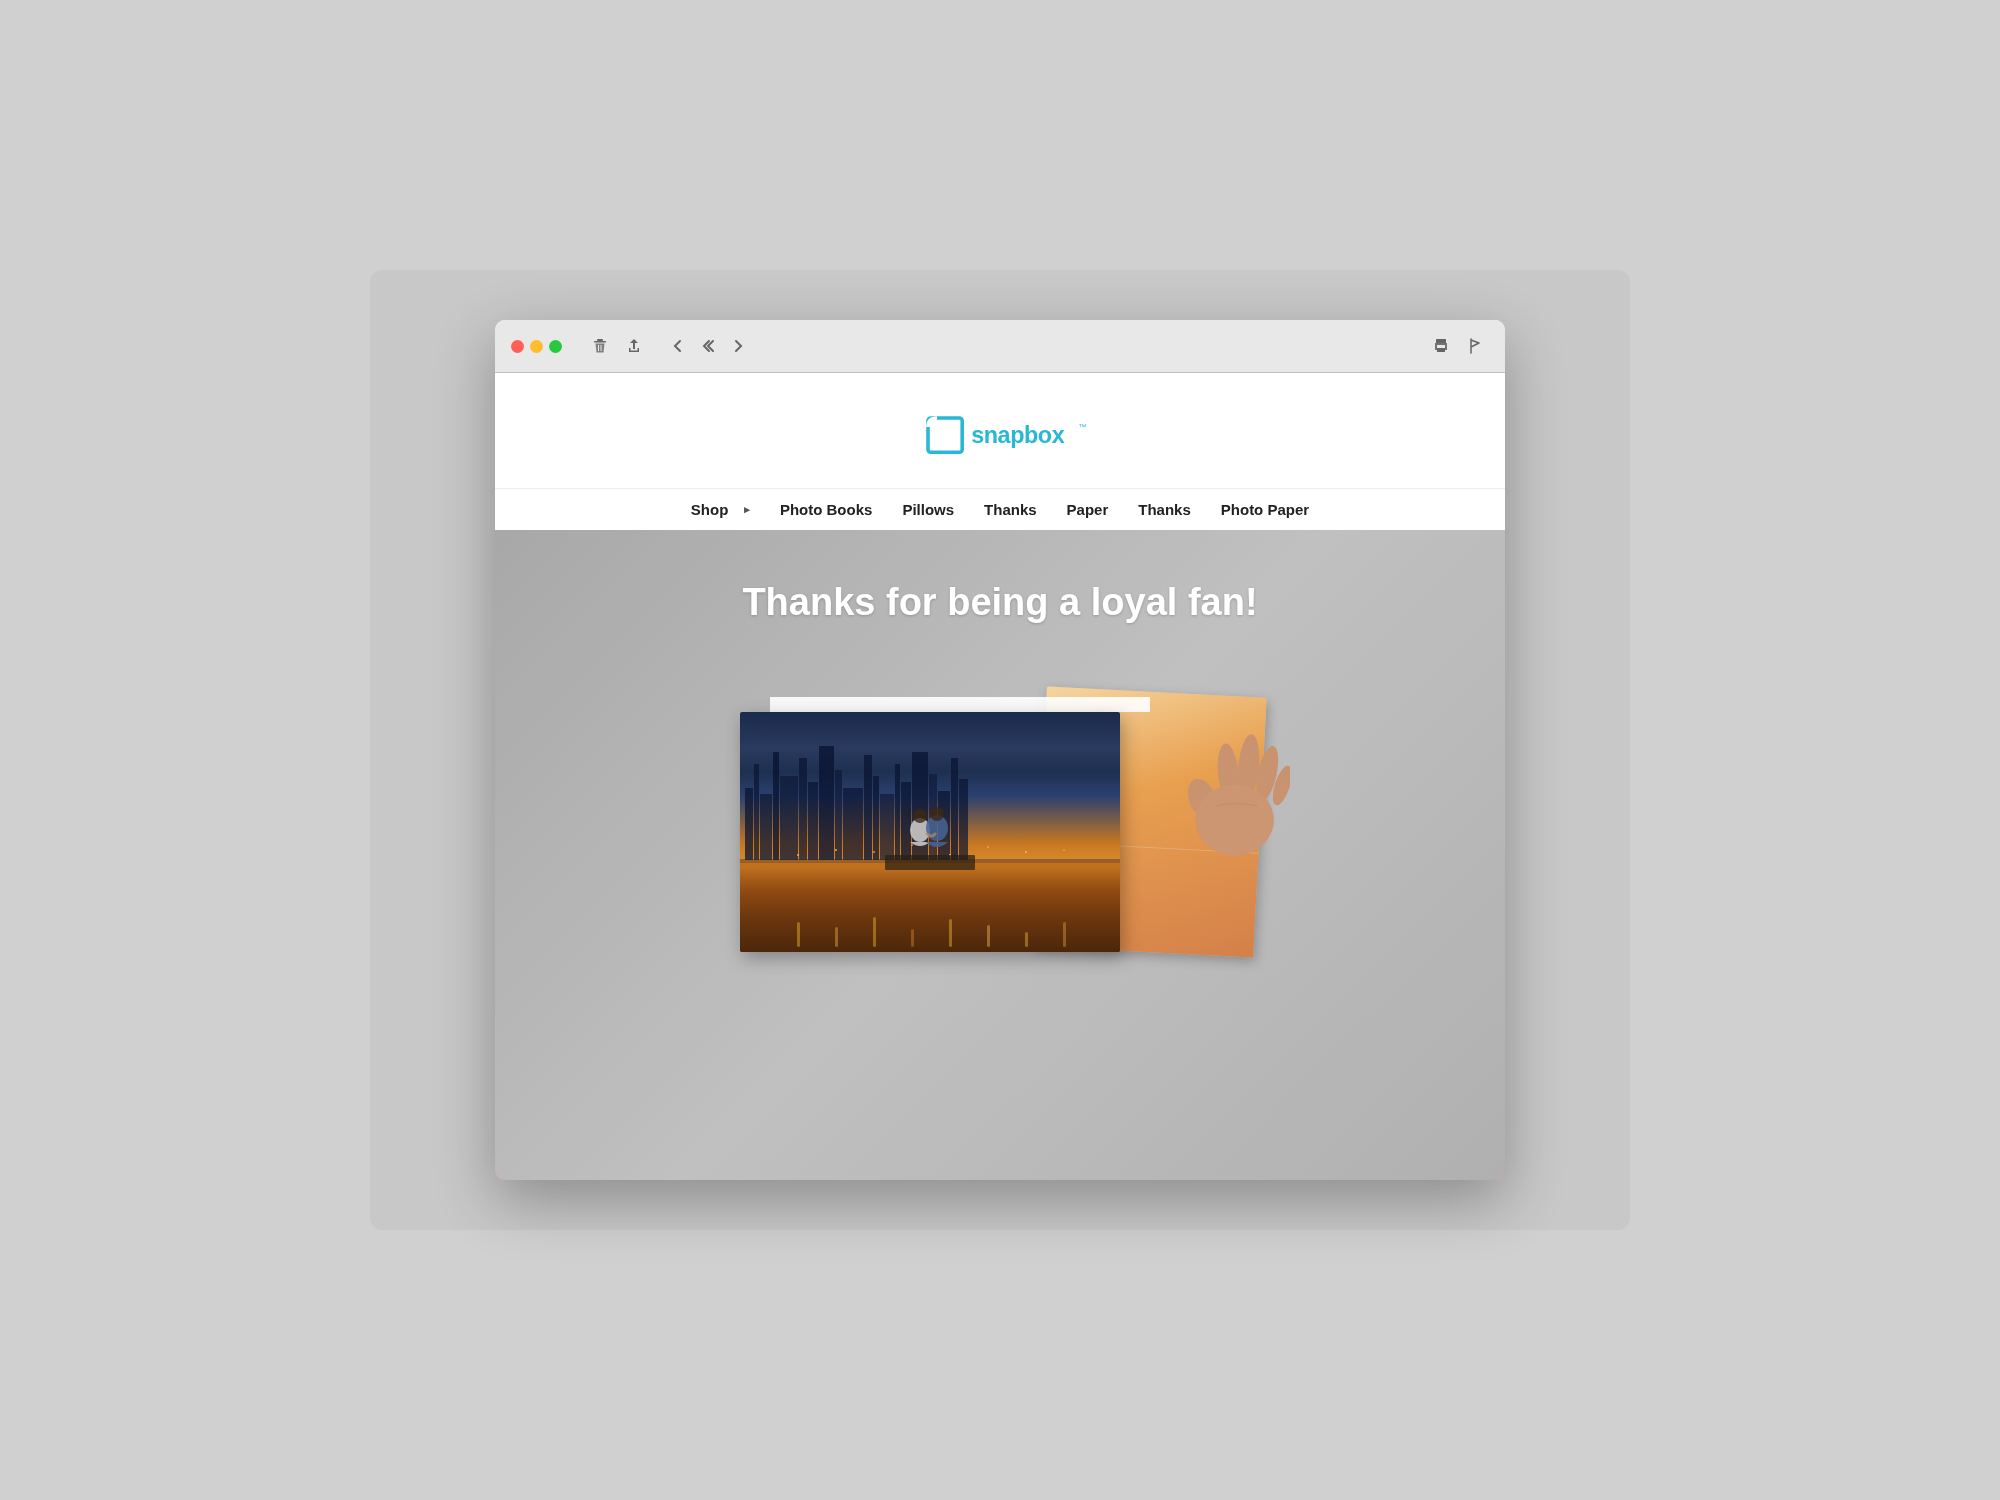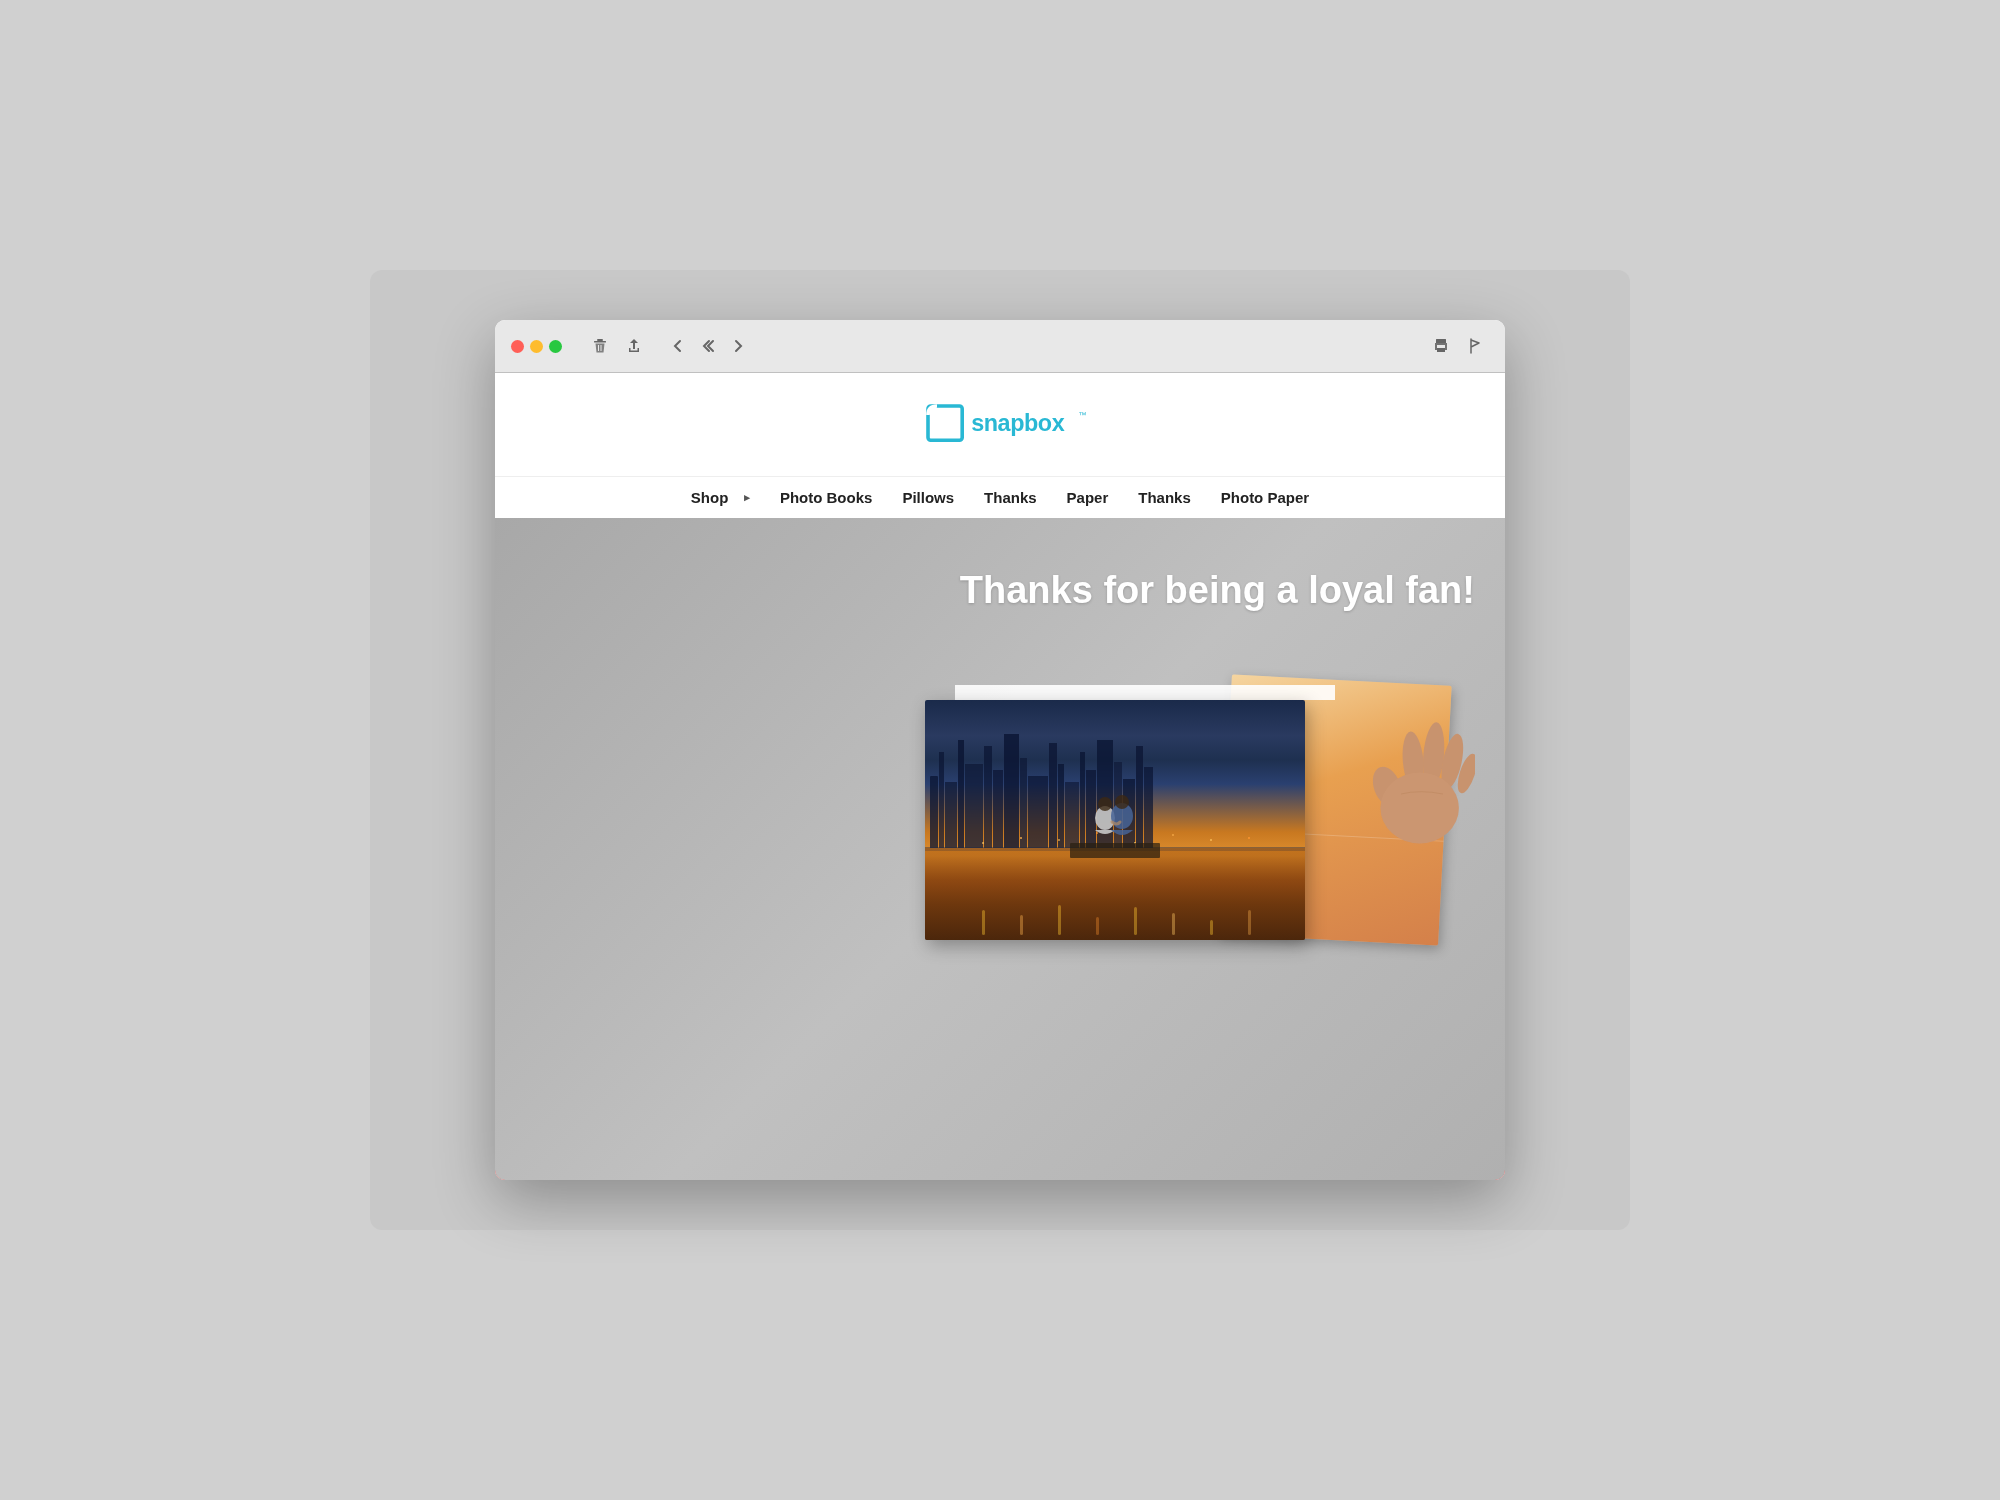--- a/index.html
+++ b/index.html
@@ -107,20 +107,21 @@
       flex-direction: column;
     }
 
     
     .site-header {
       padding: 24px 0 0 0;
       display: flex;
       flex-direction: column;
       align-items: center;
       background: #fff;
+      margin-top: 12px;
     }
 
     .logo-container {
       margin-bottom: 20px;
     }
 
     .logo-svg {
       width: 180px;
       height: 55px;
     }
@@ -153,21 +154,21 @@
     }
 
     
     .hero-section {
       flex: 1;
       background: #ef4444;
       position: relative;
       overflow: hidden;
       display: flex;
       flex-direction: column;
-      align-items: flex-end;
+      align-items: center;
       padding: 50px 30px 0;
       gap: 18px;
     }
 
     .hero-bg {
       position: absolute;
       top: 0; left: 0; right: 0; bottom: 0;
       background: linear-gradient(135deg, #a8a8a8 0%, #c0c0c0 50%, #b0b0b0 100%);
     }
 

